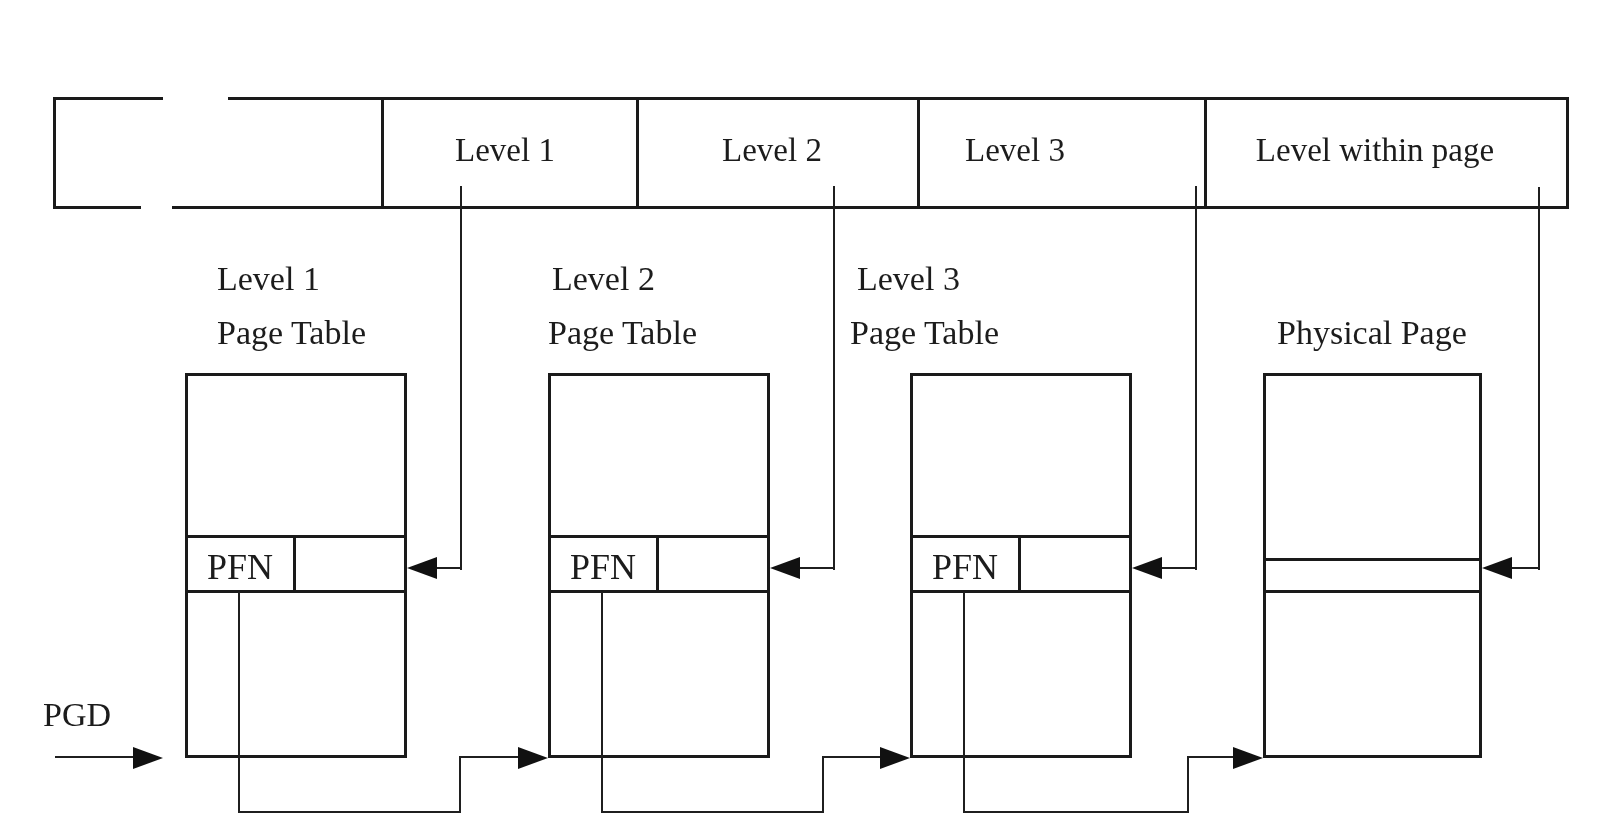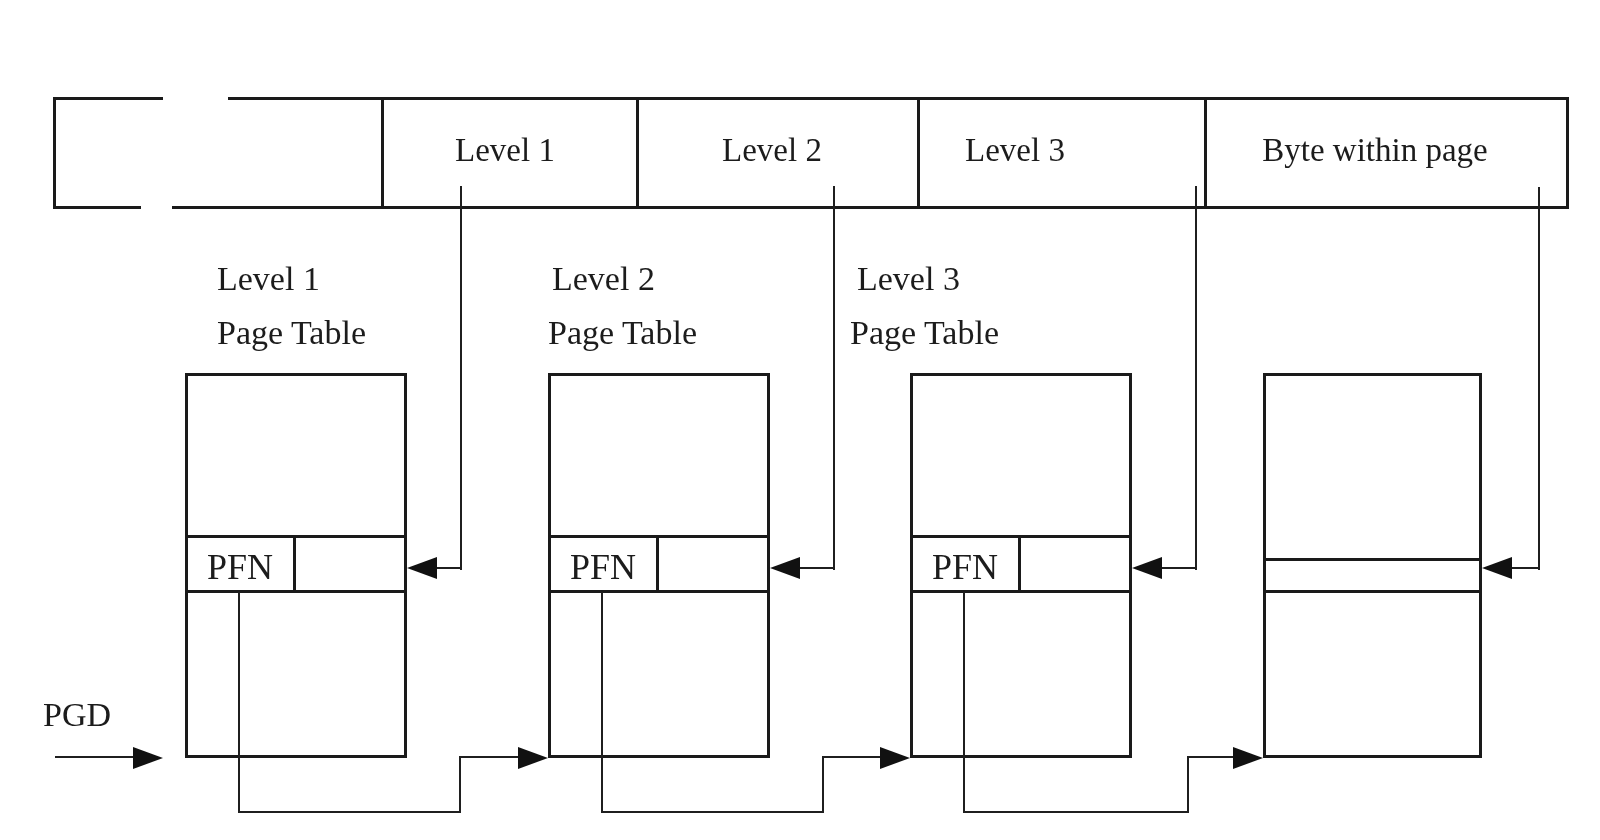--- a/index.html
+++ b/index.html
@@ -77,21 +77,21 @@
   <div class="vl" style="left:53px; top:97px; width:3px; height:112px;"></div>
   <div class="vl" style="left:1566px; top:97px; width:3px; height:112px;"></div>
   <div class="vl" style="left:381px; top:97px; width:3px; height:112px;"></div>
   <div class="vl" style="left:636px; top:97px; width:3px; height:112px;"></div>
   <div class="vl" style="left:917px; top:97px; width:3px; height:112px;"></div>
   <div class="vl" style="left:1204px; top:97px; width:3px; height:112px;"></div>
 
   <div class="label bar-label" style="left:505px; top:132px;">Level 1</div>
   <div class="label bar-label" style="left:772px; top:132px;">Level 2</div>
   <div class="label bar-label" style="left:1015px; top:132px;">Level 3</div>
-  <div class="label bar-label" style="left:1375px; top:132px;">Byte within page</div>
+  <div class="label bar-label" style="left:1375px; top:132px;">Level within page</div>
 
   <div class="vl thin" style="left:460px; top:186px; width:2px; height:384px;"></div>
   <div class="hl thin" style="left:427px; top:567px; width:35px; height:2px;"></div>
   <div class="arr-l" style="left:407px; top:557px;"></div>
 
   <div class="vl thin" style="left:833px; top:186px; width:2px; height:384px;"></div>
   <div class="hl thin" style="left:790px; top:567px; width:45px; height:2px;"></div>
   <div class="arr-l" style="left:770px; top:557px;"></div>
 
   <div class="vl thin" style="left:1195px; top:186px; width:2px; height:384px;"></div>
@@ -119,20 +119,21 @@
   <div class="label pfn-label" style="left:570px; top:546px;">PFN</div>
 
   <div class="label tbl-label" style="left:857px; top:260px;">Level 3</div>
   <div class="label tbl-label" style="left:850px; top:314px;">Page Table</div>
   <div class="box" style="left:910px; top:373px; width:222px; height:385px;"></div>
   <div class="hl" style="left:910px; top:535px; width:222px; height:3px;"></div>
   <div class="hl" style="left:910px; top:590px; width:222px; height:3px;"></div>
   <div class="vl" style="left:1018px; top:535px; width:3px; height:58px;"></div>
   <div class="label pfn-label" style="left:932px; top:546px;">PFN</div>
 
+  <div class="label tbl-label" style="left:1277px; top:314px;">Physical Page</div>
   <div class="box" style="left:1263px; top:373px; width:219px; height:385px;"></div>
   <div class="hl" style="left:1263px; top:558px; width:219px; height:3px;"></div>
   <div class="hl" style="left:1263px; top:590px; width:219px; height:3px;"></div>
 
   <div class="label pgd-label" style="left:43px; top:696px;">PGD</div>
   <div class="hl thin" style="left:55px; top:756px; width:80px; height:2px;"></div>
   <div class="arr-r" style="left:133px; top:747px;"></div>
 
   <div class="vl thin" style="left:238px; top:592px; width:2px; height:221px;"></div>
   <div class="hl thin" style="left:238px; top:811px; width:223px; height:2px;"></div>

